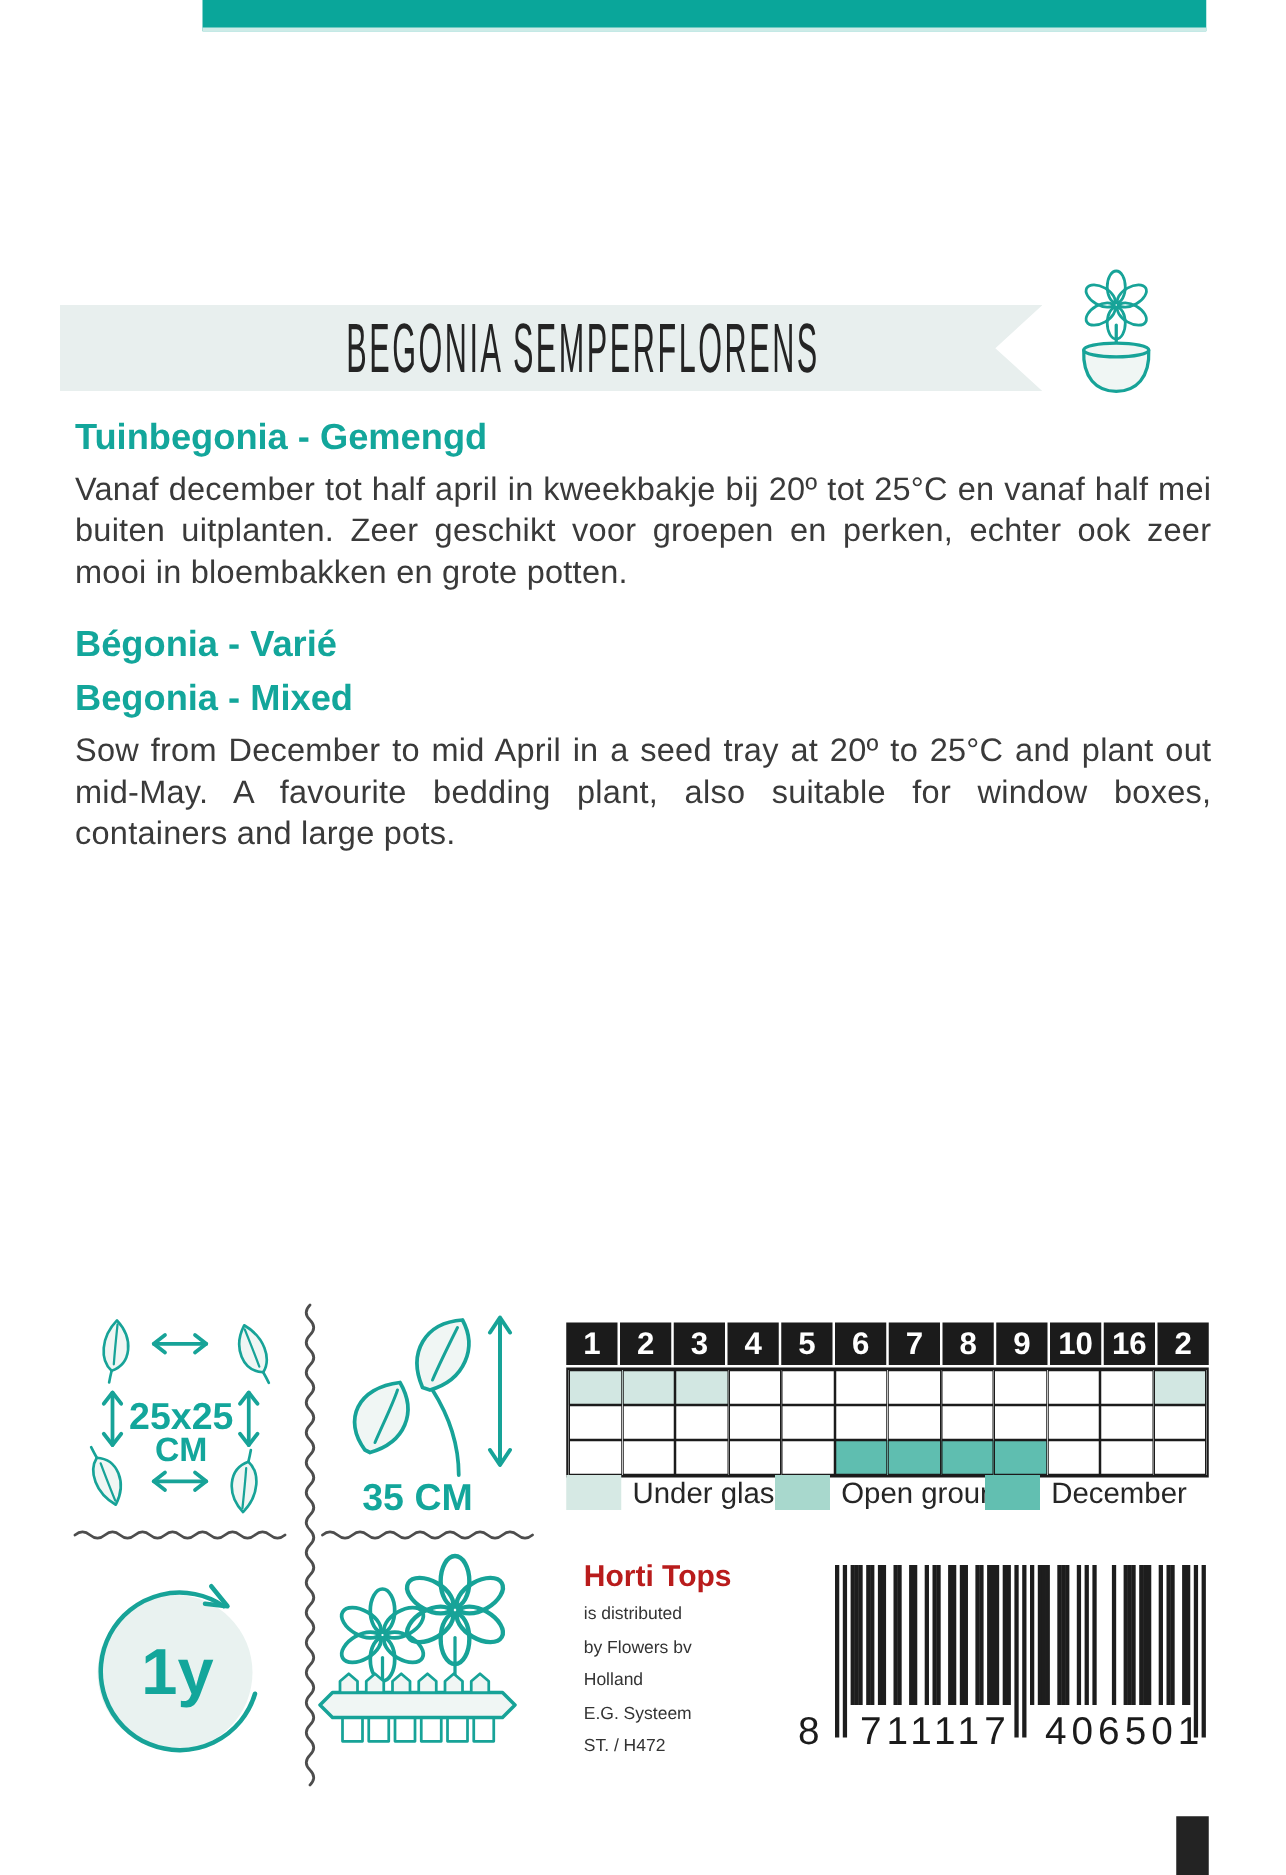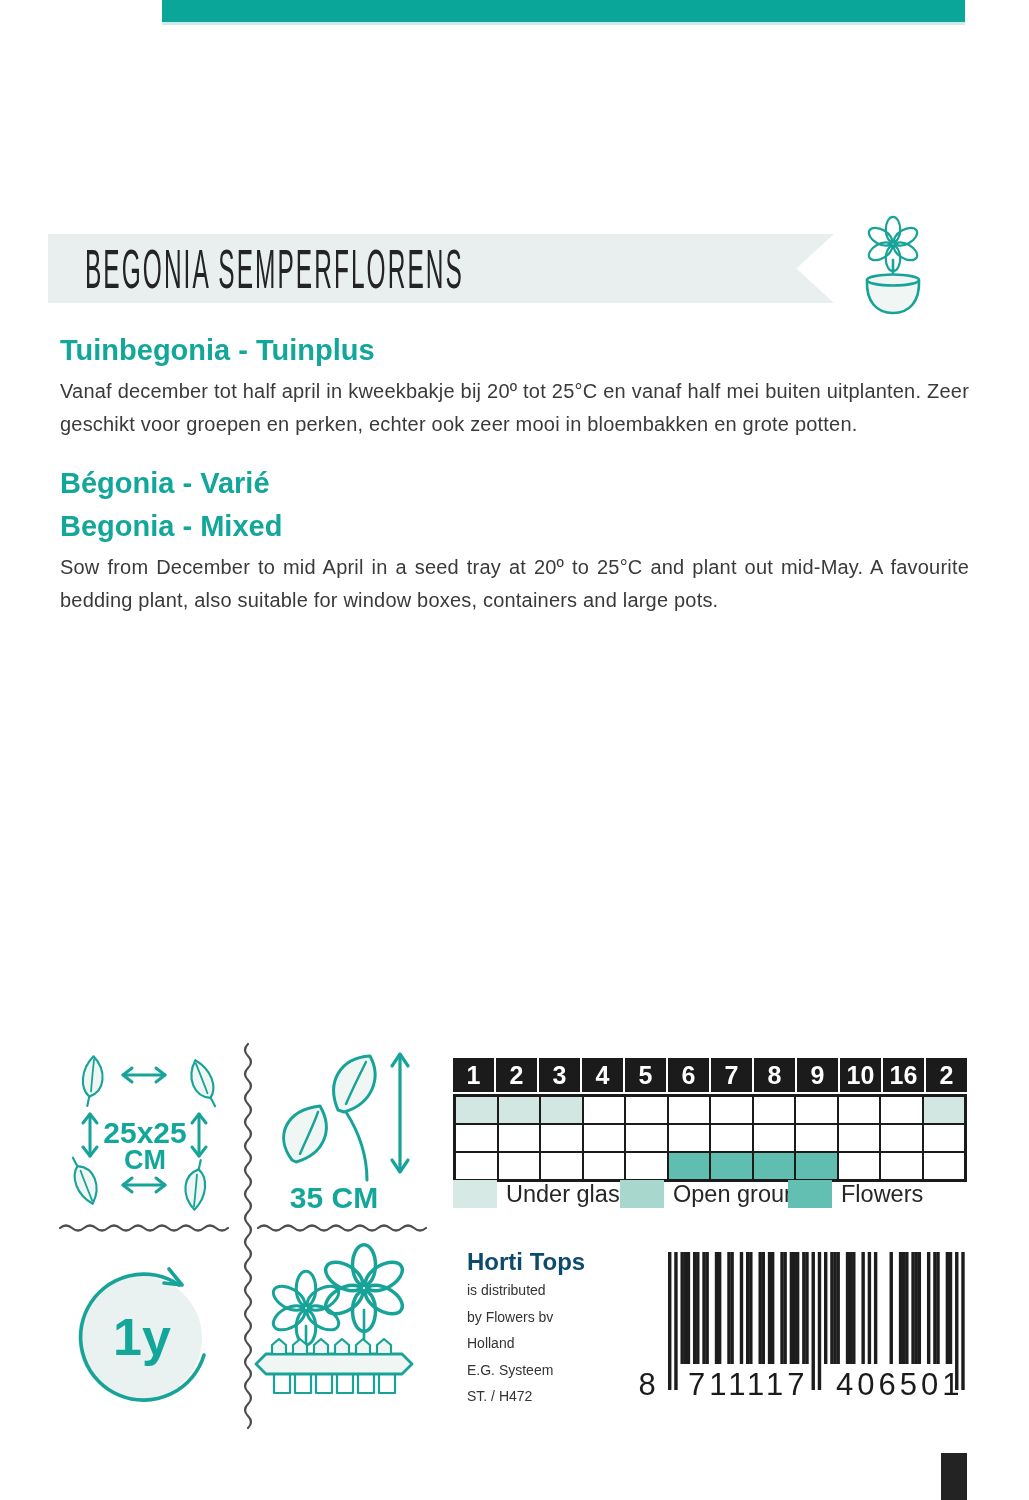--- a/index.html
+++ b/index.html
@@ -2,51 +2,51 @@
 <html><head>
 <meta charset="utf-8">
 <style>
   html,body{margin:0;padding:0;background:#ffffff;}
   .page{position:relative;width:1029px;height:1500px;background:#fff;overflow:hidden;
         font-family:"Liberation Sans",sans-serif;}
 
   .top-bar{position:absolute;left:162px;top:0;width:803px;height:22px;
            background:#0aa69a;border-bottom:3px solid #cdebe7;}
 
-  .banner{position:absolute;left:48px;top:234px;width:786px;height:69px;background:#e8efee;
+  .banner{position:absolute;left:48px;top:244px;width:786px;height:69px;background:#e8efee;
           clip-path:polygon(0 0,100% 0,95.2% 50%,100% 100%,0 100%);
-          display:flex;align-items:center;padding-left:37px;box-sizing:border-box;}
+          display:flex;align-items:center;padding-left:37px;box-sizing:border-box;justify-content:flex-end;}
   .title{font-size:36px;font-weight:400;letter-spacing:3px;white-space:nowrap;color:#242424;
          transform:scale(0.68,1.55);transform-origin:0 50%;}
 
   .pot-icon{position:absolute;left:845px;top:214px;}
 
   .sections{position:absolute;left:60px;top:332px;width:909px;}
   .sections h2{margin:0 0 7px 0;font-size:29px;line-height:36px;font-weight:700;color:#13a69b;}
-  .sections p{margin:0 0 24px 0;font-size:20px;line-height:33px;color:#3a3a3a;
+  .sections p{margin:0 0 24px 0;font-size:26px;line-height:33px;color:#3a3a3a;
               text-align:justify;letter-spacing:0.2px;}
 
   svg text{font-family:"Liberation Sans",sans-serif;}
   .icon-svg{position:absolute;}
 
   .cal-head{position:absolute;left:453px;top:1058px;width:514px;display:grid;
             grid-template-columns:repeat(12,1fr);gap:2px;background:#fff;}
   .cal-h{height:34px;background:#1b1b1b;color:#fff;font-size:25px;font-weight:700;
          display:flex;align-items:center;justify-content:center;}
   .cal-body{position:absolute;left:453px;top:1094px;width:514px;display:grid;
             grid-template-columns:repeat(12,1fr);border:2px solid #1b1b1b;box-sizing:border-box;}
   .cal-c{height:28px;box-shadow:inset 0 0 0 1px #1b1b1b;background:#fff;}
 
   .legend{position:absolute;left:453px;top:1180px;width:516px;height:32px;}
   .legend-item{position:absolute;top:0;display:flex;align-items:center;}
   .legend-swatch{width:44px;height:28px;display:inline-block;}
   .legend-label{margin-left:9px;font-size:23.5px;color:#262626;white-space:nowrap;}
 
   .distributor{position:absolute;left:467px;top:1247px;width:200px;color:#333;}
-  .distributor .name{font-size:24px;font-weight:700;color:#0c4a6e;line-height:30px;}
+  .distributor .name{font-size:24px;font-weight:700;color:#b91c1c;line-height:30px;}
   .distributor .line{font-size:14px;line-height:26.6px;}
 
   .barcode{position:absolute;left:632px;top:1248px;}
   .barcode rect{fill:#1d1d1d;}
   .barcode text{font-size:31px;fill:#1b1b1b;letter-spacing:4px;}
 
   .corner-block{position:absolute;left:941px;top:1453px;width:26px;height:47px;background:#232323;}
 
   .stroke{stroke:#17a398;fill:none;stroke-linecap:round;stroke-linejoin:round;}
   .fillpale{fill:#f0f6f4;}
@@ -85,21 +85,21 @@
       </g>
     </defs>
     <use href="#flw" transform="translate(48,30) scale(0.85)"></use>
     <line class="stroke" stroke-width="2.6" x1="48" y1="46" x2="48" y2="64"></line>
     <path class="stroke fillpale" stroke-width="2.6" d="M22,66 C21,88 32,99 48,99 C64,99 75,88 74,66 Z"></path>
     <ellipse class="stroke fillpale" stroke-width="2.6" cx="48" cy="66" rx="26" ry="5.5"></ellipse>
   </svg>
 
   <div class="sections">
     <section>
-      <h2>Tuinbegonia - Tuinplus</h2>
+      <h2>Tuinbegonia - Gemengd</h2>
       <p>Vanaf december tot half april in kweekbakje bij 20º tot 25°C en vanaf half mei buiten uitplanten. Zeer geschikt voor groepen en perken, echter ook zeer mooi in bloembakken en grote potten.</p>
     </section>
     <section>
       <h2>Bégonia - Varié</h2>
     </section>
     <section>
       <h2>Begonia - Mixed</h2>
       <p>Sow from December to mid April in a seed tray at 20º to 25°C and plant out mid-May. A favourite bedding plant, also suitable for window boxes, containers and large pots.</p>
     </section>
   </div>
@@ -226,21 +226,21 @@
     <div class="legend-item" style="left:0;">
       <span class="legend-swatch" style="background: rgb(214, 233, 228);"></span>
       <span class="legend-label">Under glass</span>
     </div>
     <div class="legend-item" style="left:167px;">
       <span class="legend-swatch" style="background: rgb(168, 216, 205);"></span>
       <span class="legend-label">Open ground</span>
     </div>
     <div class="legend-item" style="left:335px;">
       <span class="legend-swatch" style="background: rgb(98, 191, 177);"></span>
-      <span class="legend-label">Flowers</span>
+      <span class="legend-label">December</span>
     </div>
   </div>
 
   <div class="distributor">
     <div class="name">Horti Tops</div>
     <div class="line">is distributed</div>
     <div class="line">by Flowers bv</div>
     <div class="line">Holland</div>
     <div class="line">E.G. Systeem</div>
     <div class="line">ST. / H472</div>

